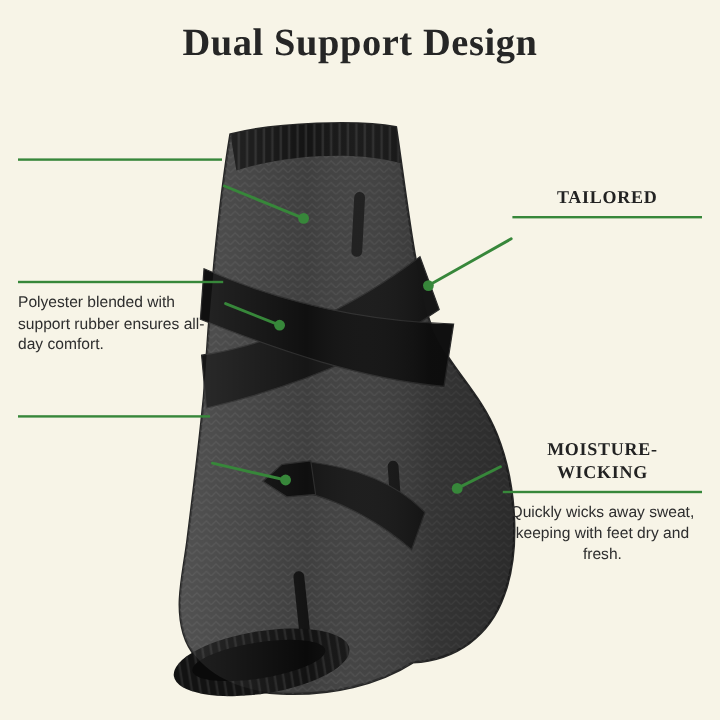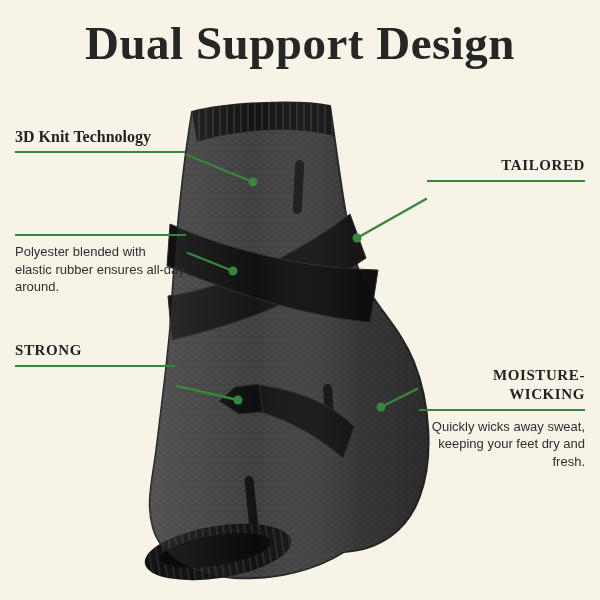--- a/index.html
+++ b/index.html
@@ -14,35 +14,35 @@
     background:var(--bg);
     font-family:"Liberation Sans",sans-serif;
     position:relative;
     overflow:hidden;
   }
   #stage{position:absolute;inset:0;width:600px;height:600px}
   .title{
     position:absolute;top:18px;left:0;width:600px;
     text-align:center;
     font-family:"Liberation Serif",serif;
-    font-weight:700;font-size:47px;line-height:1.1;
+    font-weight:700;font-size:32px;line-height:1.1;
     color:#262626;letter-spacing:.5px;
   }
   .art{position:absolute;left:0;top:0;width:600px;height:600px}
   .callout{position:absolute}
   .co-head{
     font-family:"Liberation Serif",serif;
     font-weight:700;font-size:16px;line-height:1.2;
     color:var(--heading);
   }
   .caps .co-head{font-size:15px;letter-spacing:.6px;line-height:1.25}
   .hl{display:block}
   .co-rule{border-bottom:2px solid var(--accent);margin:5px 0 7px 0}
   .co-body{font-size:13px;line-height:1.35;color:var(--body)}
-  .right{text-align:right}
+  .right{text-align:center}
   .leader{stroke:var(--accent);stroke-width:2.4;stroke-linecap:round;fill:none}
   .dot{fill:var(--accent)}
 </style>
 </head>
 <body>
 
 <div id="stage">
 
   <h1 class="title">Dual Support Design</h1>
 
@@ -108,42 +108,40 @@
 
       <path class="leader" d="M 426,199 L 357,238"></path>
       <circle class="dot" cx="357" cy="238" r="4.5"></circle>
 
       <path class="leader" d="M 417,389 L 381,407"></path>
       <circle class="dot" cx="381" cy="407" r="4.5"></circle>
     </g>
   </svg>
 
   <div class="callout" style="left:15px;top:127px;width:170px">
-    <div class="co-head">3D Knit Technology</div>
     <div class="co-rule"></div>
   </div>
 
   <div class="callout caps" style="left:15px;top:229px;width:171px">
     <div class="co-rule"></div>
-    <div class="co-body">Polyester blended with elastic rubber ensures all-day around.</div>
+    <div class="co-body">Polyester blended with support rubber ensures all-day comfort.</div>
   </div>
 
   <div class="callout caps" style="left:15px;top:341px;width:160px">
     <div class="co-head">
-      <span class="hl">STRONG</span>
     </div>
     <div class="co-rule"></div>
   </div>
 
   <div class="callout caps right" style="left:427px;top:156px;width:158px">
     <div class="co-head">
       <span class="hl">TAILORED</span>
     </div>
     <div class="co-rule"></div>
   </div>
 
   <div class="callout caps right" style="left:419px;top:366px;width:166px">
     <div class="co-head">MOISTURE-WICKING</div>
     <div class="co-rule"></div>
-    <div class="co-body">Quickly wicks away sweat, keeping your feet dry and fresh.</div>
+    <div class="co-body">Quickly wicks away sweat, keeping with feet dry and fresh.</div>
   </div>
 
 </div>
 
 </body></html>

